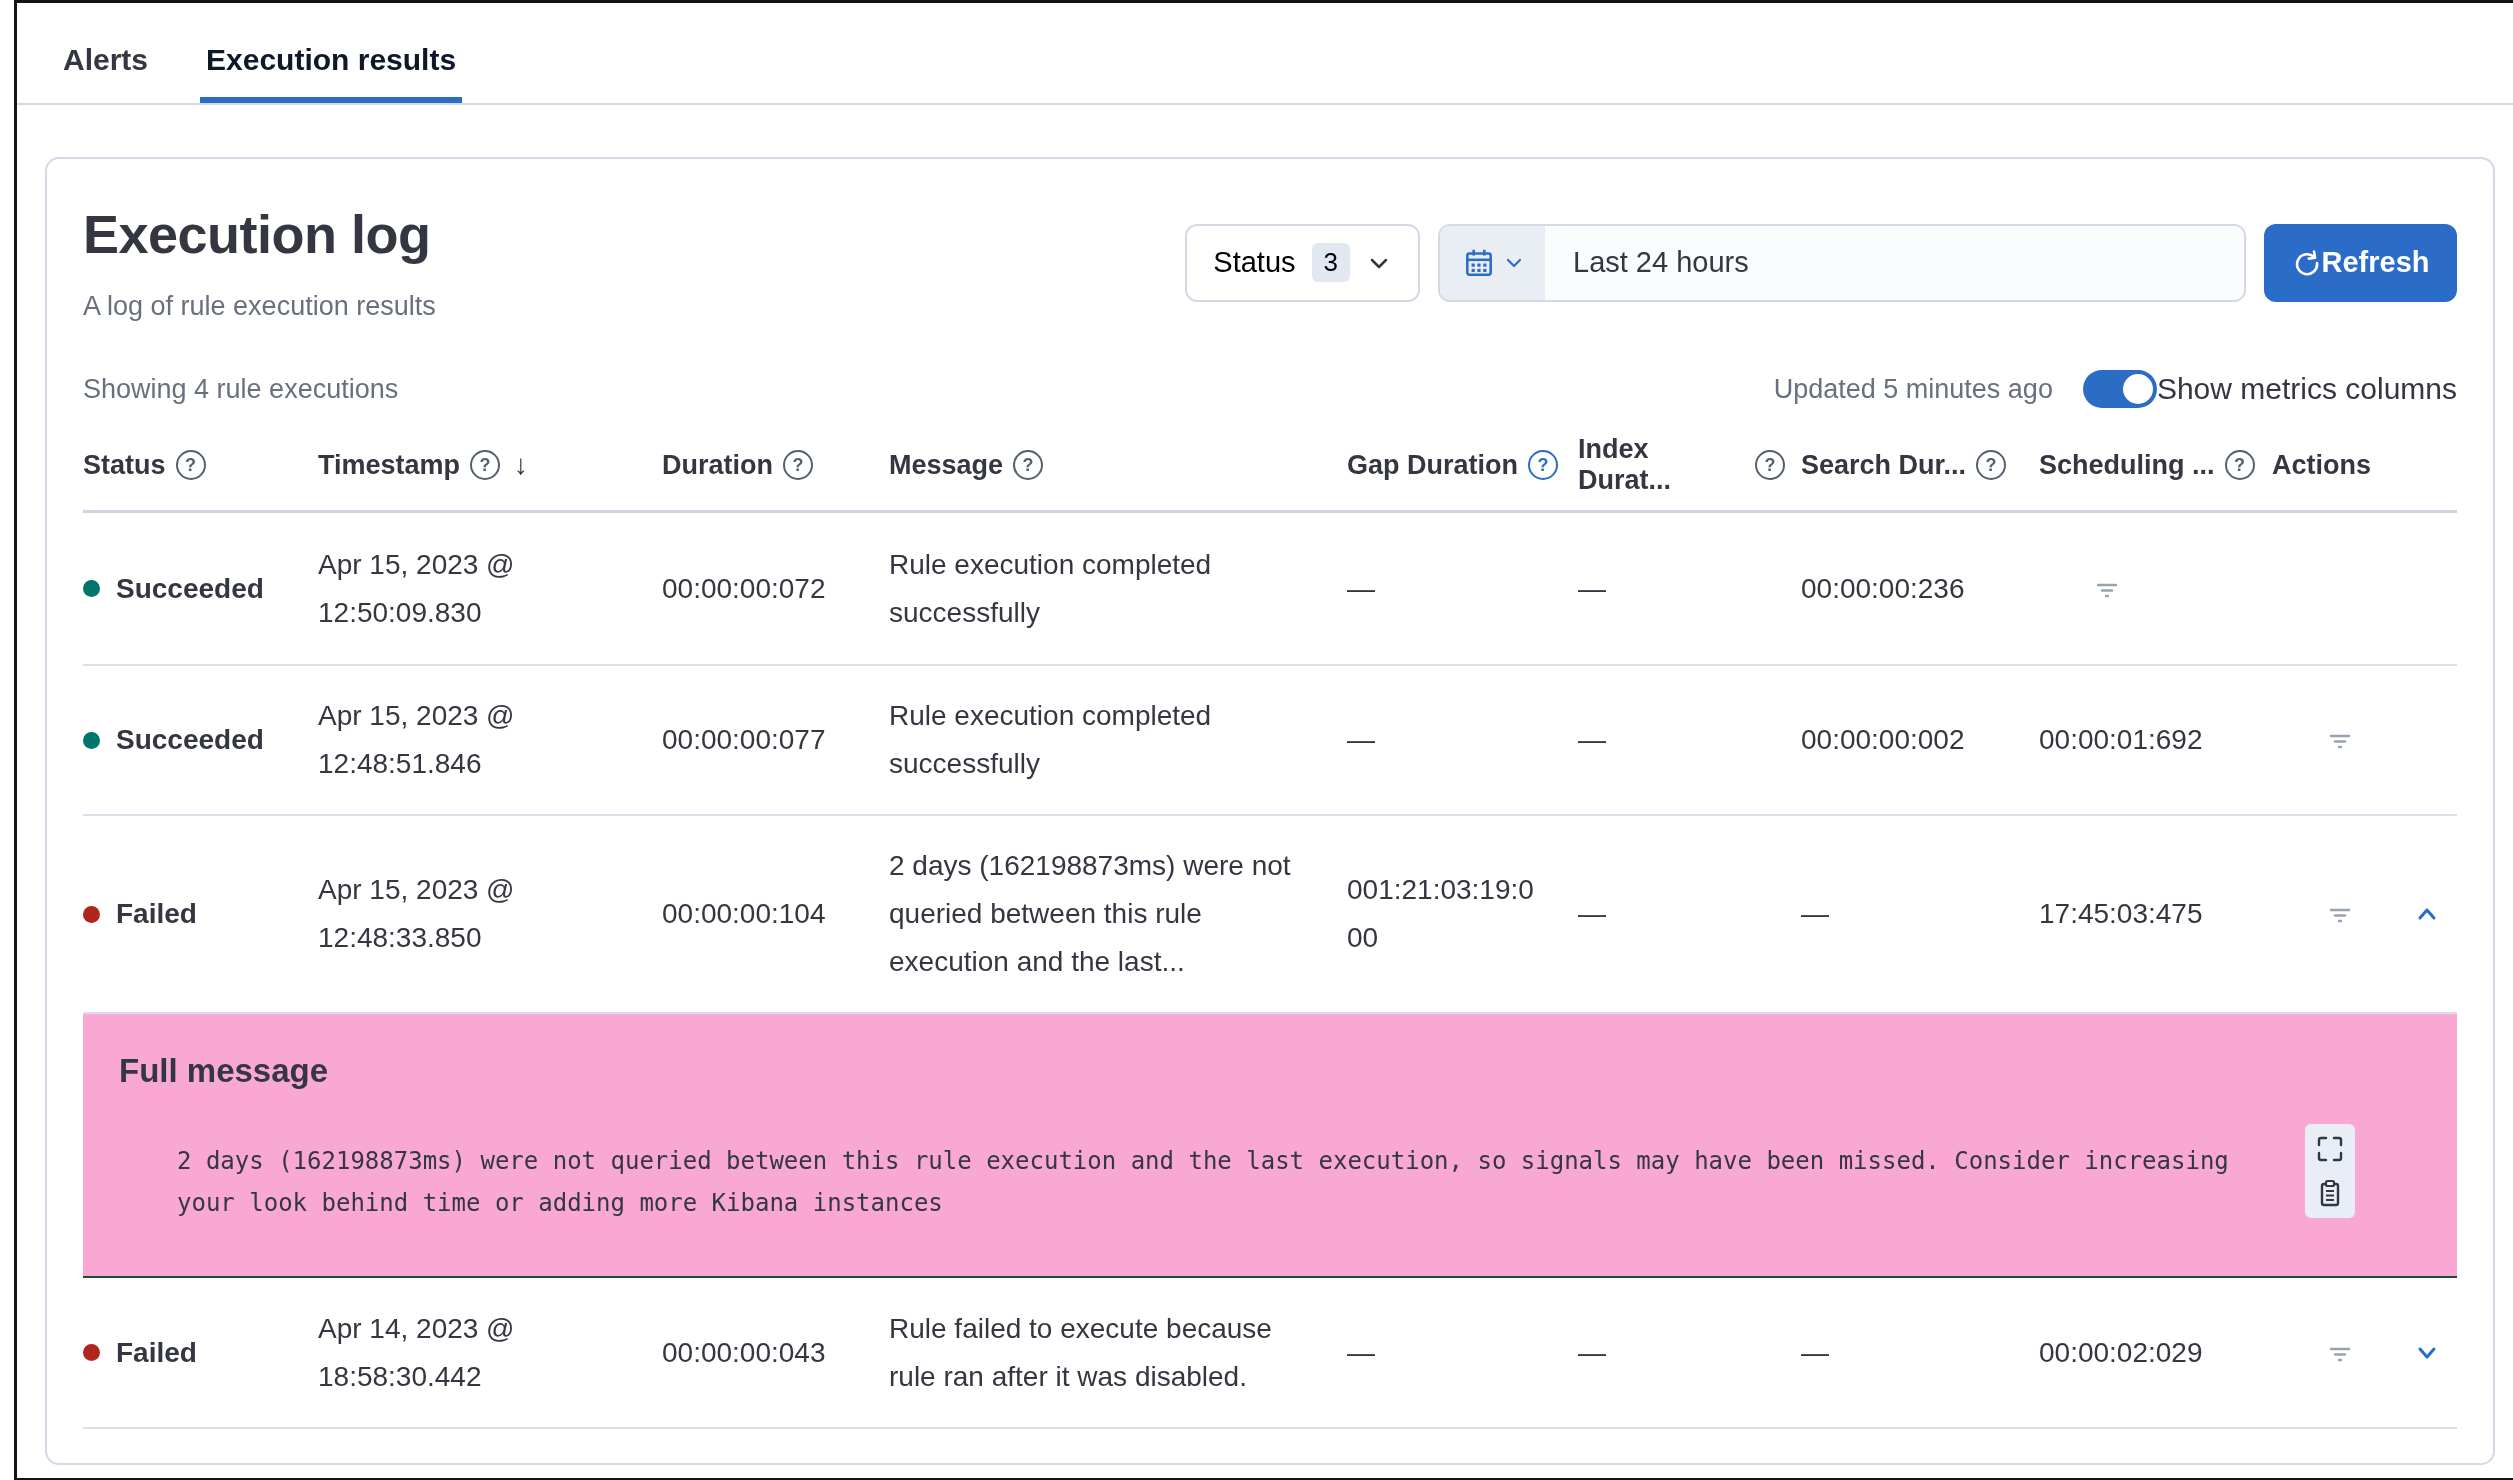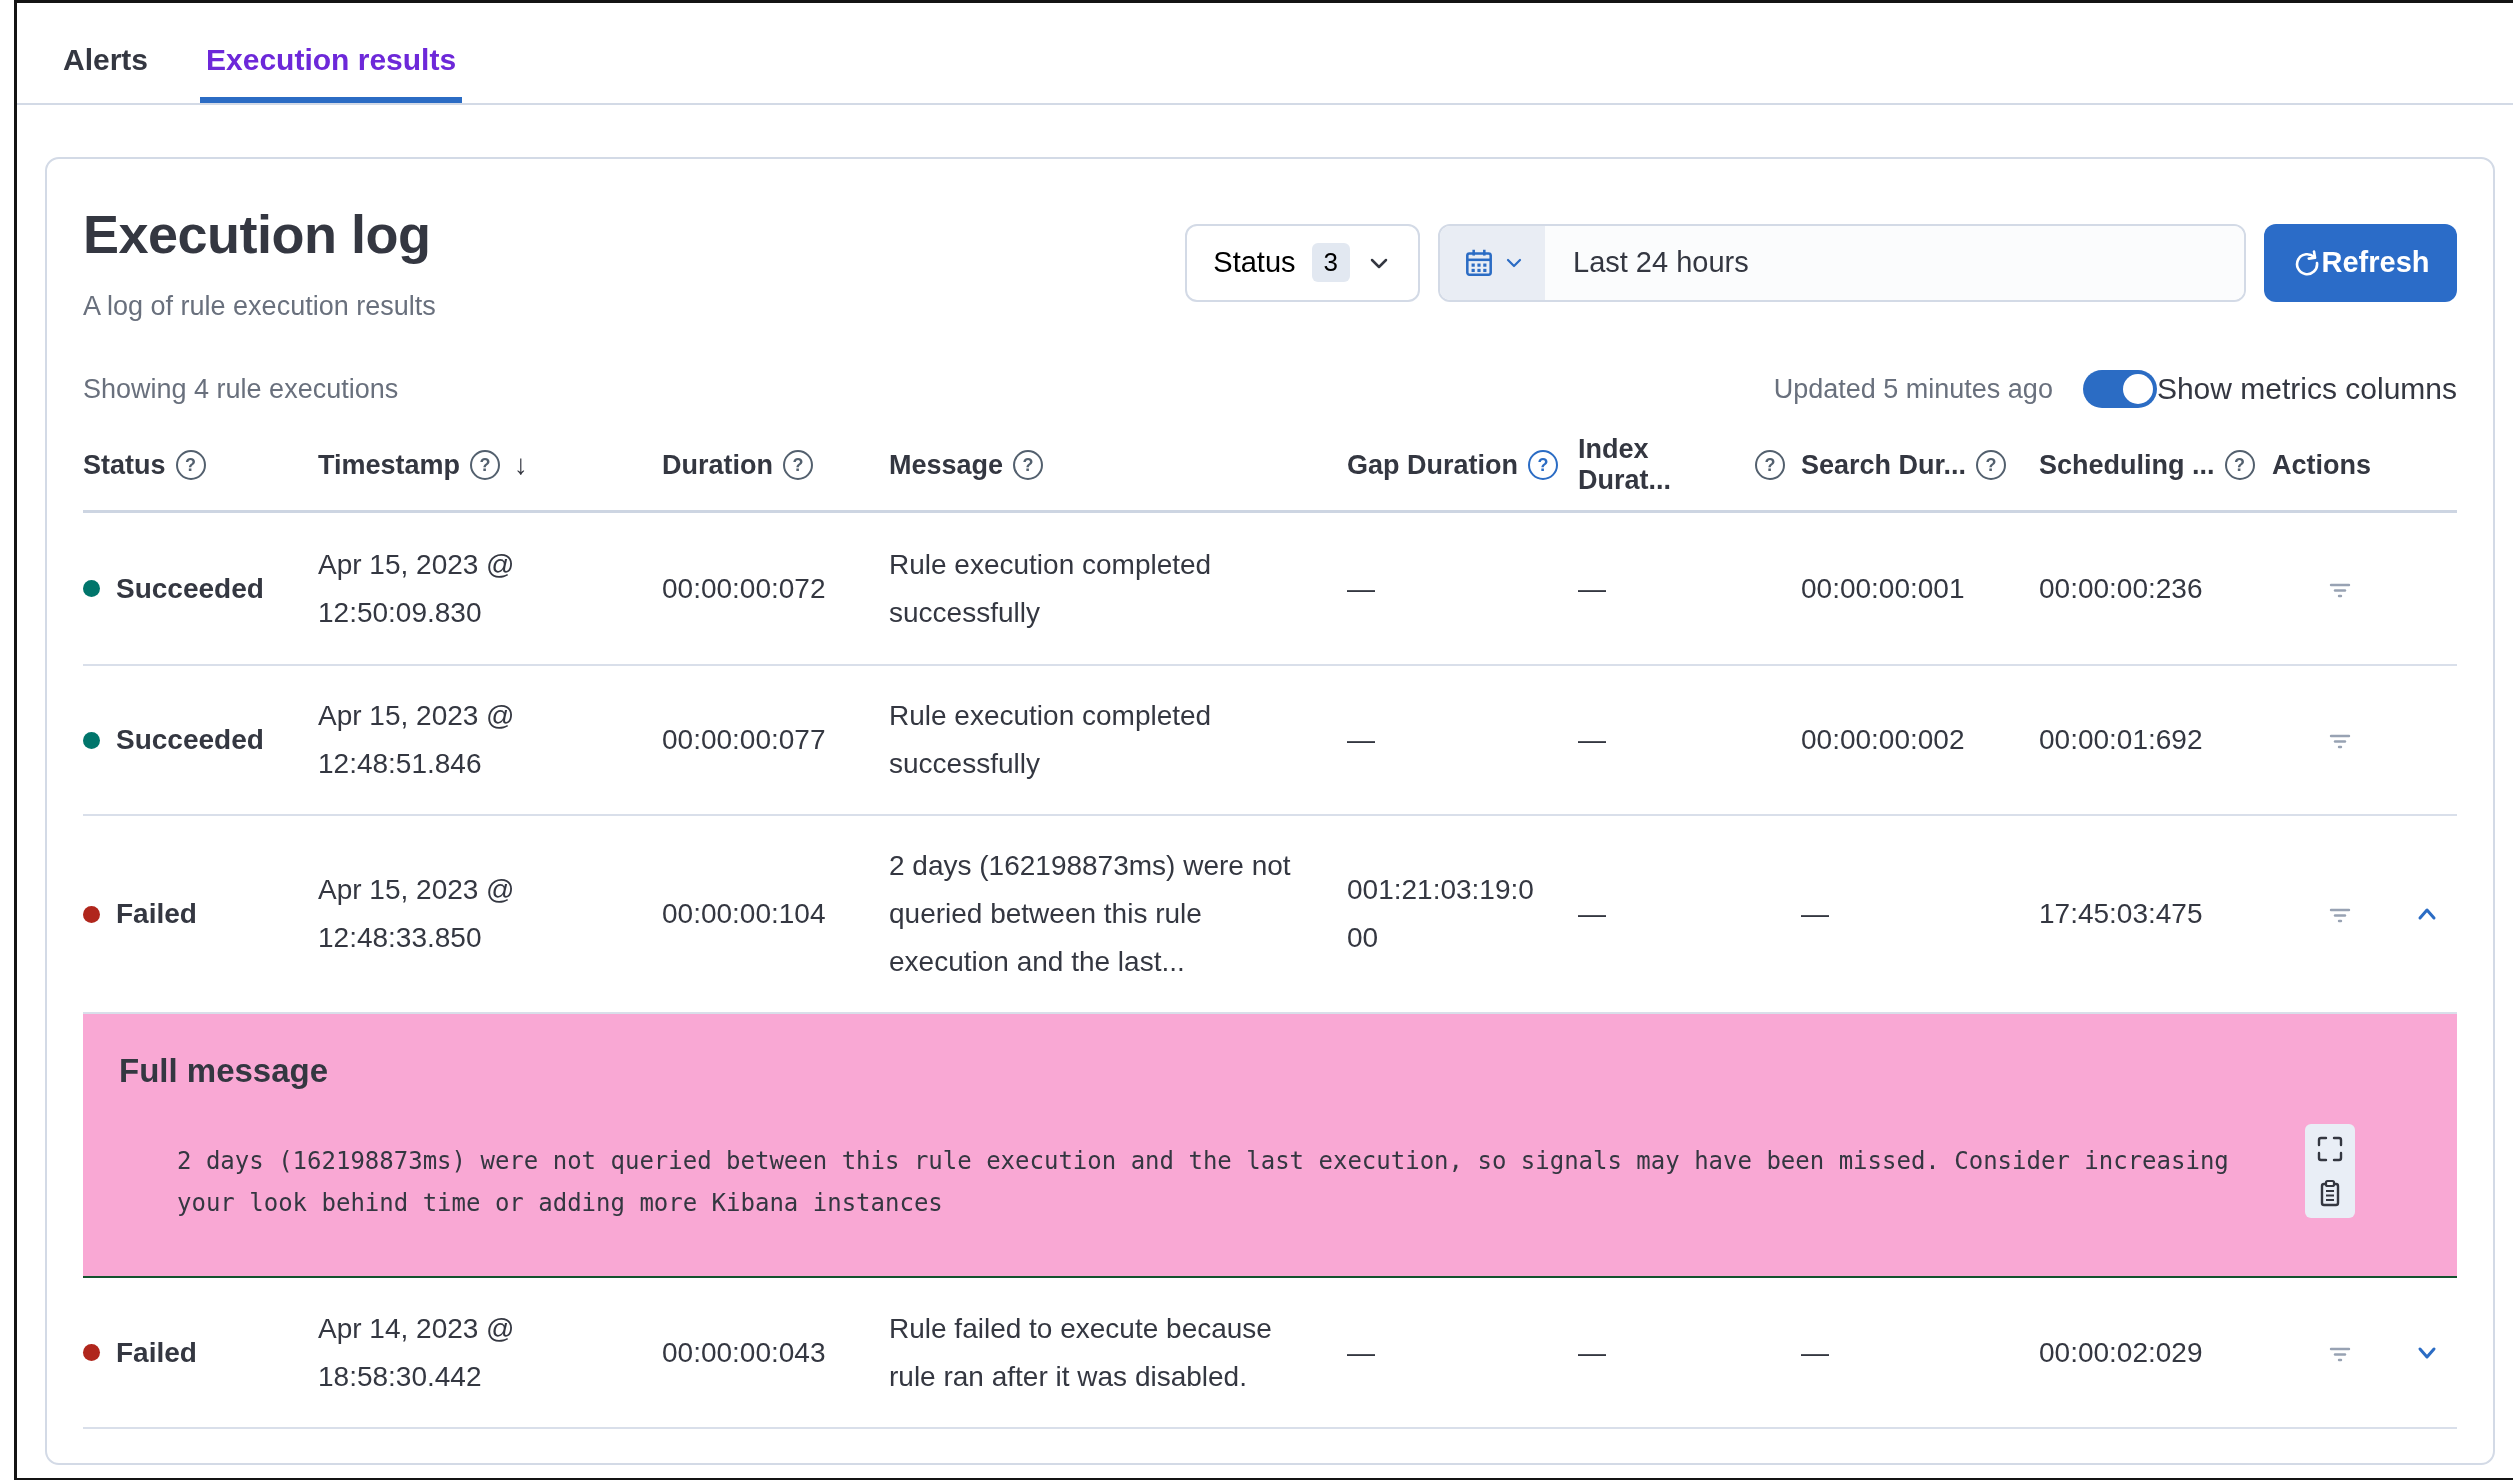--- a/index.html
+++ b/index.html
@@ -3,21 +3,21 @@
 <meta charset="utf-8">
 <style>
   * { box-sizing: border-box; margin: 0; padding: 0; }
   html,body { background:#fff; }
   body { font-family: "Liberation Sans", sans-serif; color:#343741; }
   .screen { width:2513px; height:1481px; border:3px solid #141414; background:#fff; overflow:hidden; position:relative;margin-left:14px; }
 
   
   .tabbar { display:flex; gap:46px; padding:30px 0 0 40px; border-bottom:2px solid #d3dae6; }
   .tab { font-size:30px; font-weight:700; padding:10px 6px 26px; cursor:pointer; color:#343741; }
-  .tab.active { color:#6d28d9; box-shadow: inset 0 -6px 0 #2b6cc4; }
+  .tab.active { color:#0f172a; box-shadow: inset 0 -6px 0 #2b6cc4; }
 
   
   .panel { margin:52px 29px 0 28px; height:1308px; border:2px solid #d3dae6; border-radius:14px; padding:38px 36px 0 36px; overflow:hidden; background:#fff; }
 
   .panel-head { display:flex; justify-content:space-between; align-items:center; }
   .page-title { font-size:54px; font-weight:700; letter-spacing:-0.5px; margin-top:6px; }
   .page-subtitle { font-size:27px; color:#69707d; margin-top:26px; }
 
   .filters { display:flex; gap:18px; align-items:center; margin-top:6px; }
   .filter-btn { display:flex; align-items:center; gap:16px; height:78px; padding:0 26px; background:#fff; border:2px solid #d3dae6; border-radius:12px; font-size:29px; cursor:pointer; }
@@ -192,21 +192,20 @@
       <div class="tr row" style="min-height:153px;">
         <div class="cell status-cell">
             <span class="dot succeeded"></span>
             <span>Succeeded</span>
           </div>
         <div class="cell">Apr 15, 2023 @ 12:50:09.830</div>
         <div class="cell">00:00:00:072</div>
         <div class="cell">Rule execution completed successfully</div>
         <div class="cell"><span class="gap-val">—</span></div>
         <div class="cell">—</div>
-        <div class="cell">00:00:00:001</div>
         <div class="cell">00:00:00:236</div>
         <div class="actions-cell">
           <button class="icon-btn">
               <svg width="32" height="32" viewBox="0 0 32 32">
                 <line x1="7" y1="12" x2="25" y2="12" stroke="#98a2b3" stroke-width="2.4" stroke-linecap="round"></line>
                 <line x1="11" y1="17.5" x2="21" y2="17.5" stroke="#98a2b3" stroke-width="2.4" stroke-linecap="round"></line>
                 <line x1="15" y1="23" x2="17" y2="23" stroke="#98a2b3" stroke-width="2.4" stroke-linecap="round"></line>
               </svg>
             </button>
         </div>

